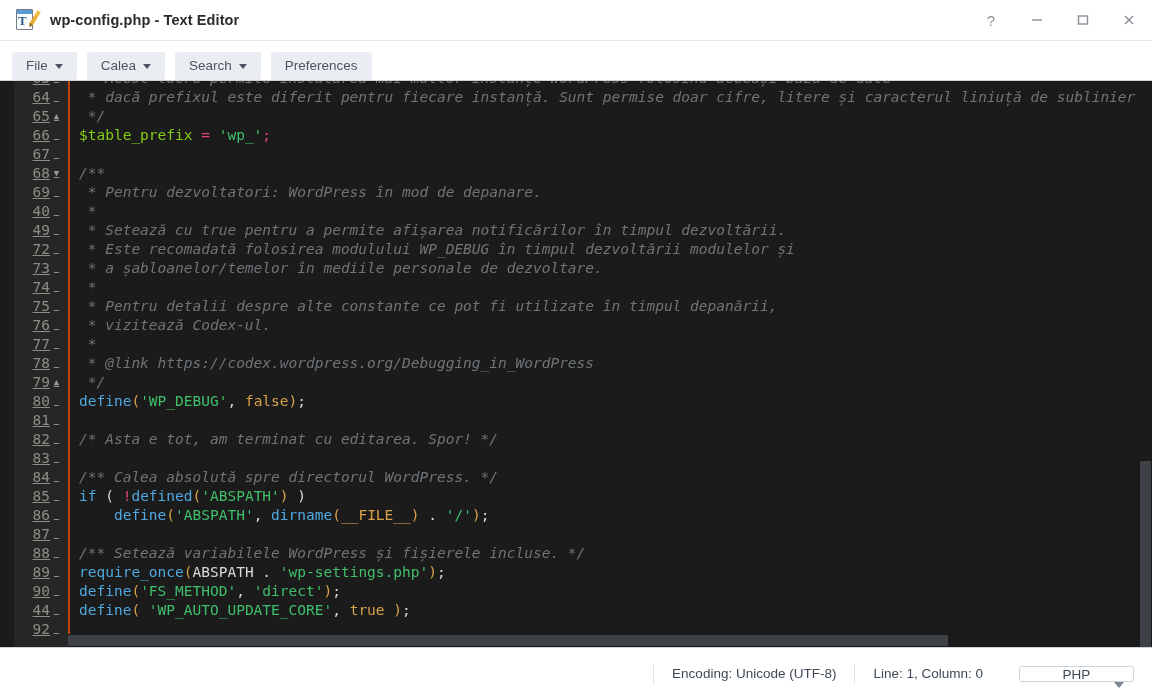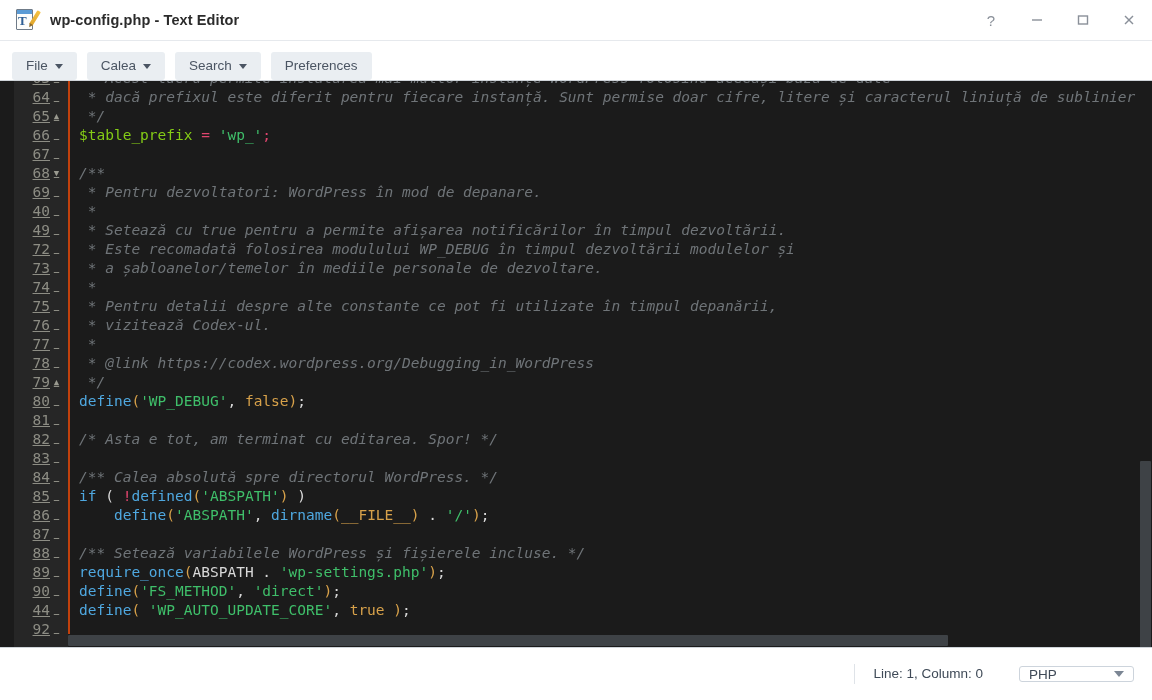--- a/index.html
+++ b/index.html
@@ -282,20 +282,21 @@
     border: 1px solid #cdd4dc;
     border-radius: 3px;
     background: #ffffff;
     display: flex;
     align-items: center;
     padding: 0 9px;
     font-size: 13.5px;
     color: #3f4a57;
     box-sizing: border-box;
     cursor: default;
+    flex-direction: column;
   }
   .sb-select .sel-caret {
     margin-left: auto;
     width: 0; height: 0;
     border-left: 5px solid transparent;
     border-right: 5px solid transparent;
     border-top: 6px solid #7b8694;
   }
 </style>
 </head>
@@ -480,20 +481,21 @@
     </div>
     <div class="vscroll">
       <div class="vthumb"></div>
     </div>
     <div class="hscroll">
       <div class="hthumb"></div>
     </div>
   </div>
 
   <div class="statusbar">
+    <div class="sb-item">Encoding: Unicode (UTF-8)</div>
     <div class="sb-item">Line: 1, Column: 0</div>
     <div class="sb-select">
       <span>PHP</span>
       <span class="sel-caret"></span>
     </div>
   </div>
 
 </div>
 
 </body></html>

